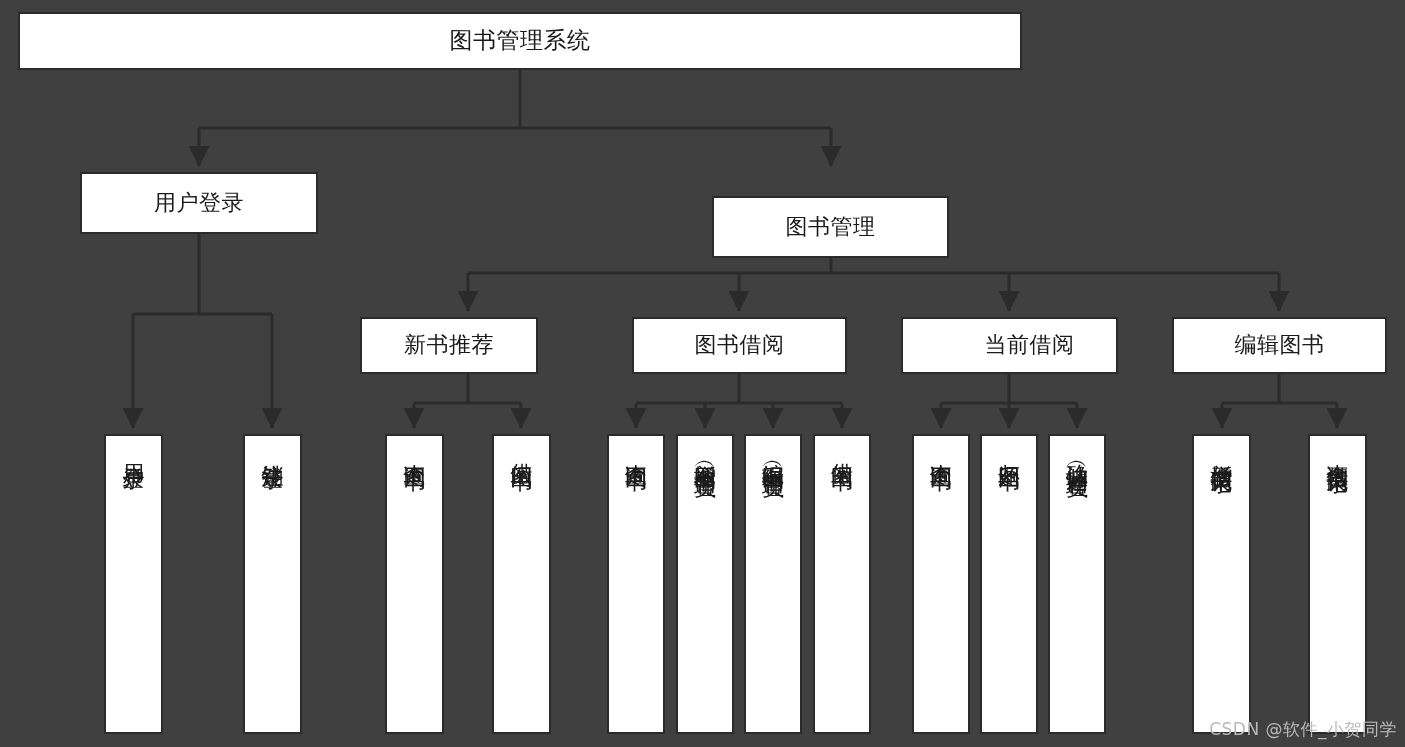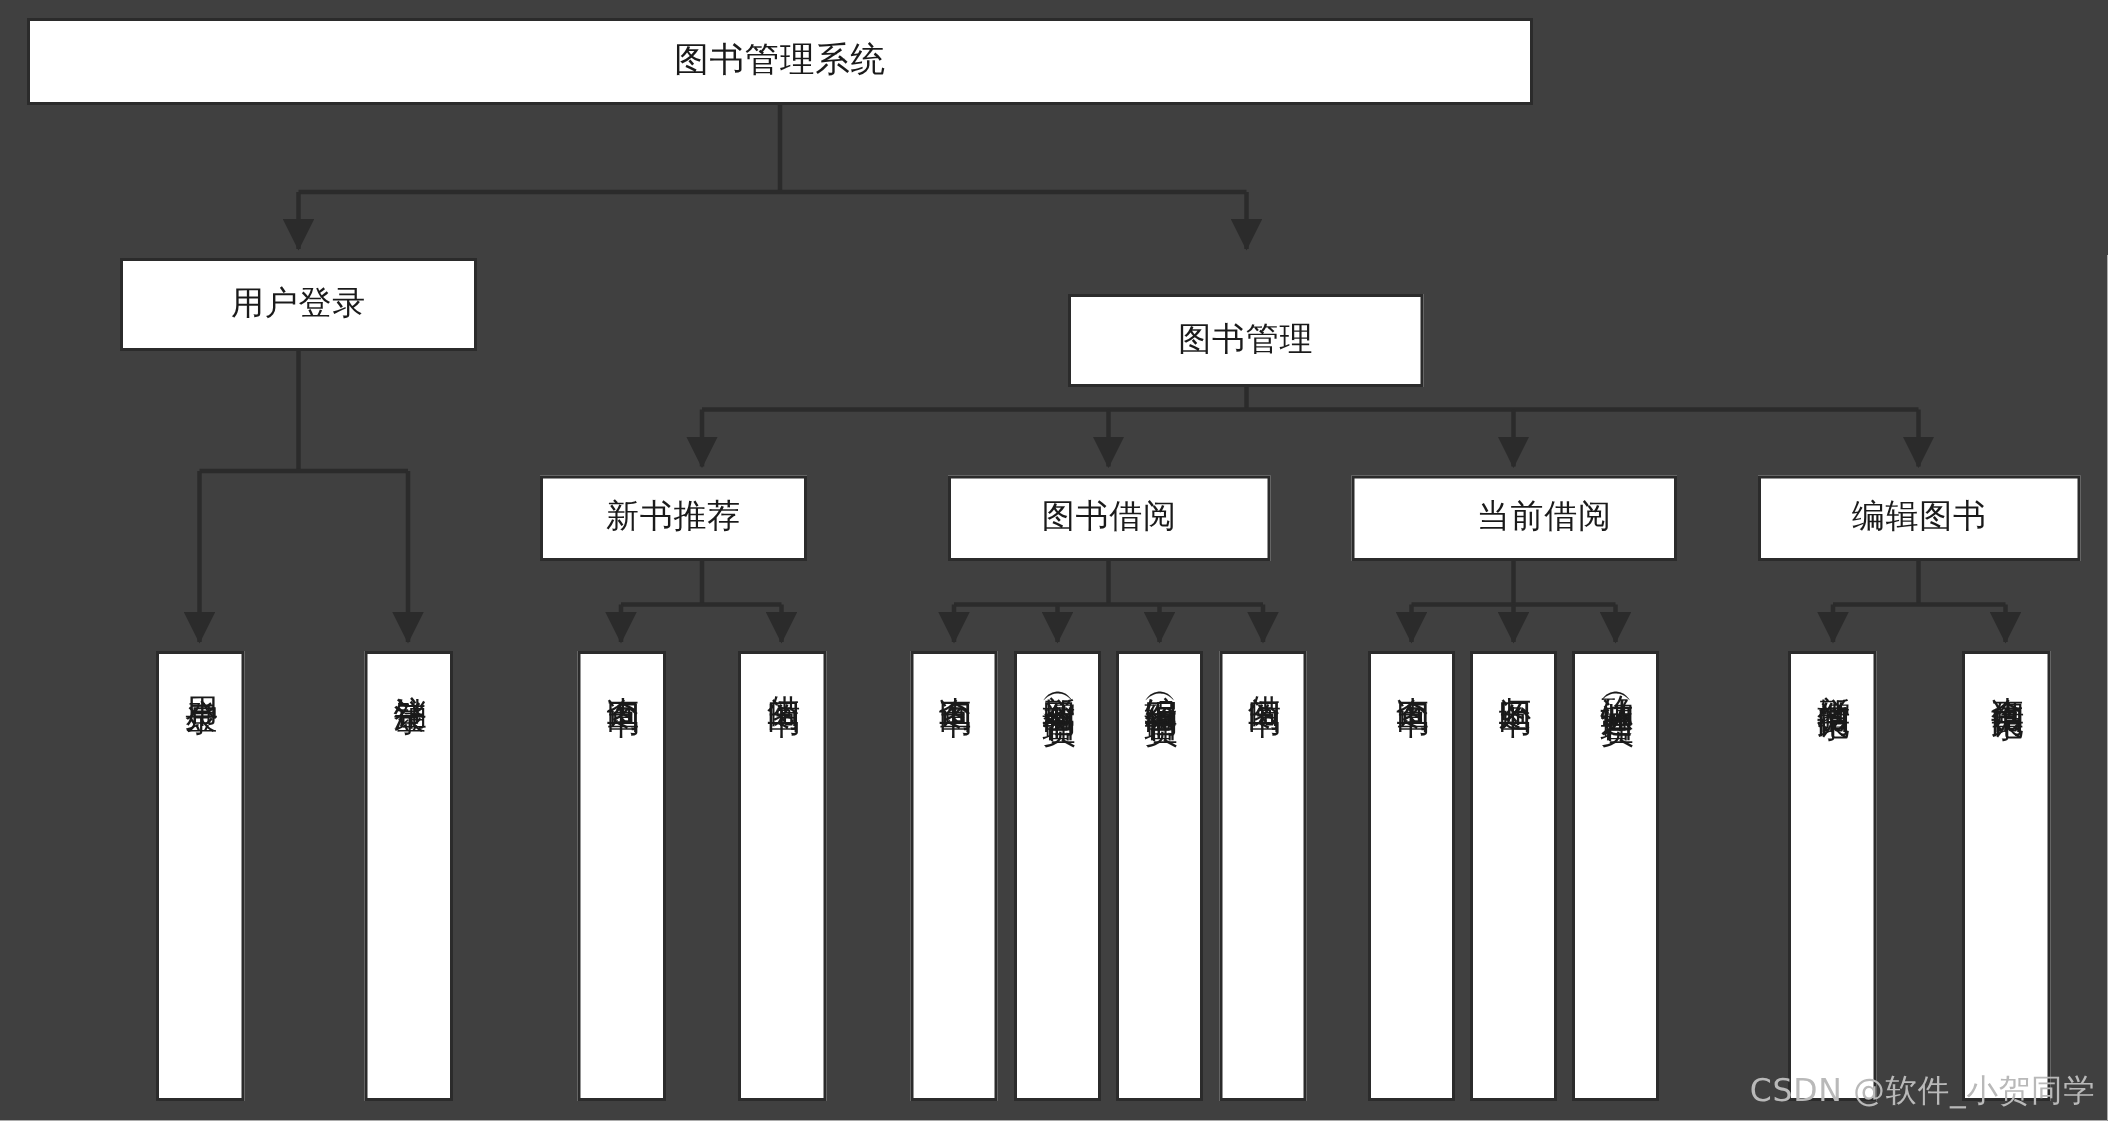--- a/index.html
+++ b/index.html
@@ -57,21 +57,21 @@
     writing-mode: vertical-rl;
     text-orientation: upright;
     font-size: 22px;
     letter-spacing: 2px;
     line-height: 1;
   }
   .watermark {
     position: absolute;
     right: 8px;
     bottom: 6px;
-    font-size: 21px;
+    font-size: 17px;
     color: #b9b9b9;
     letter-spacing: 0.5px;
     white-space: nowrap;
     pointer-events: none;
   }
 </style>
 </head>
 <body>
 
 <div id="diagram-root">

